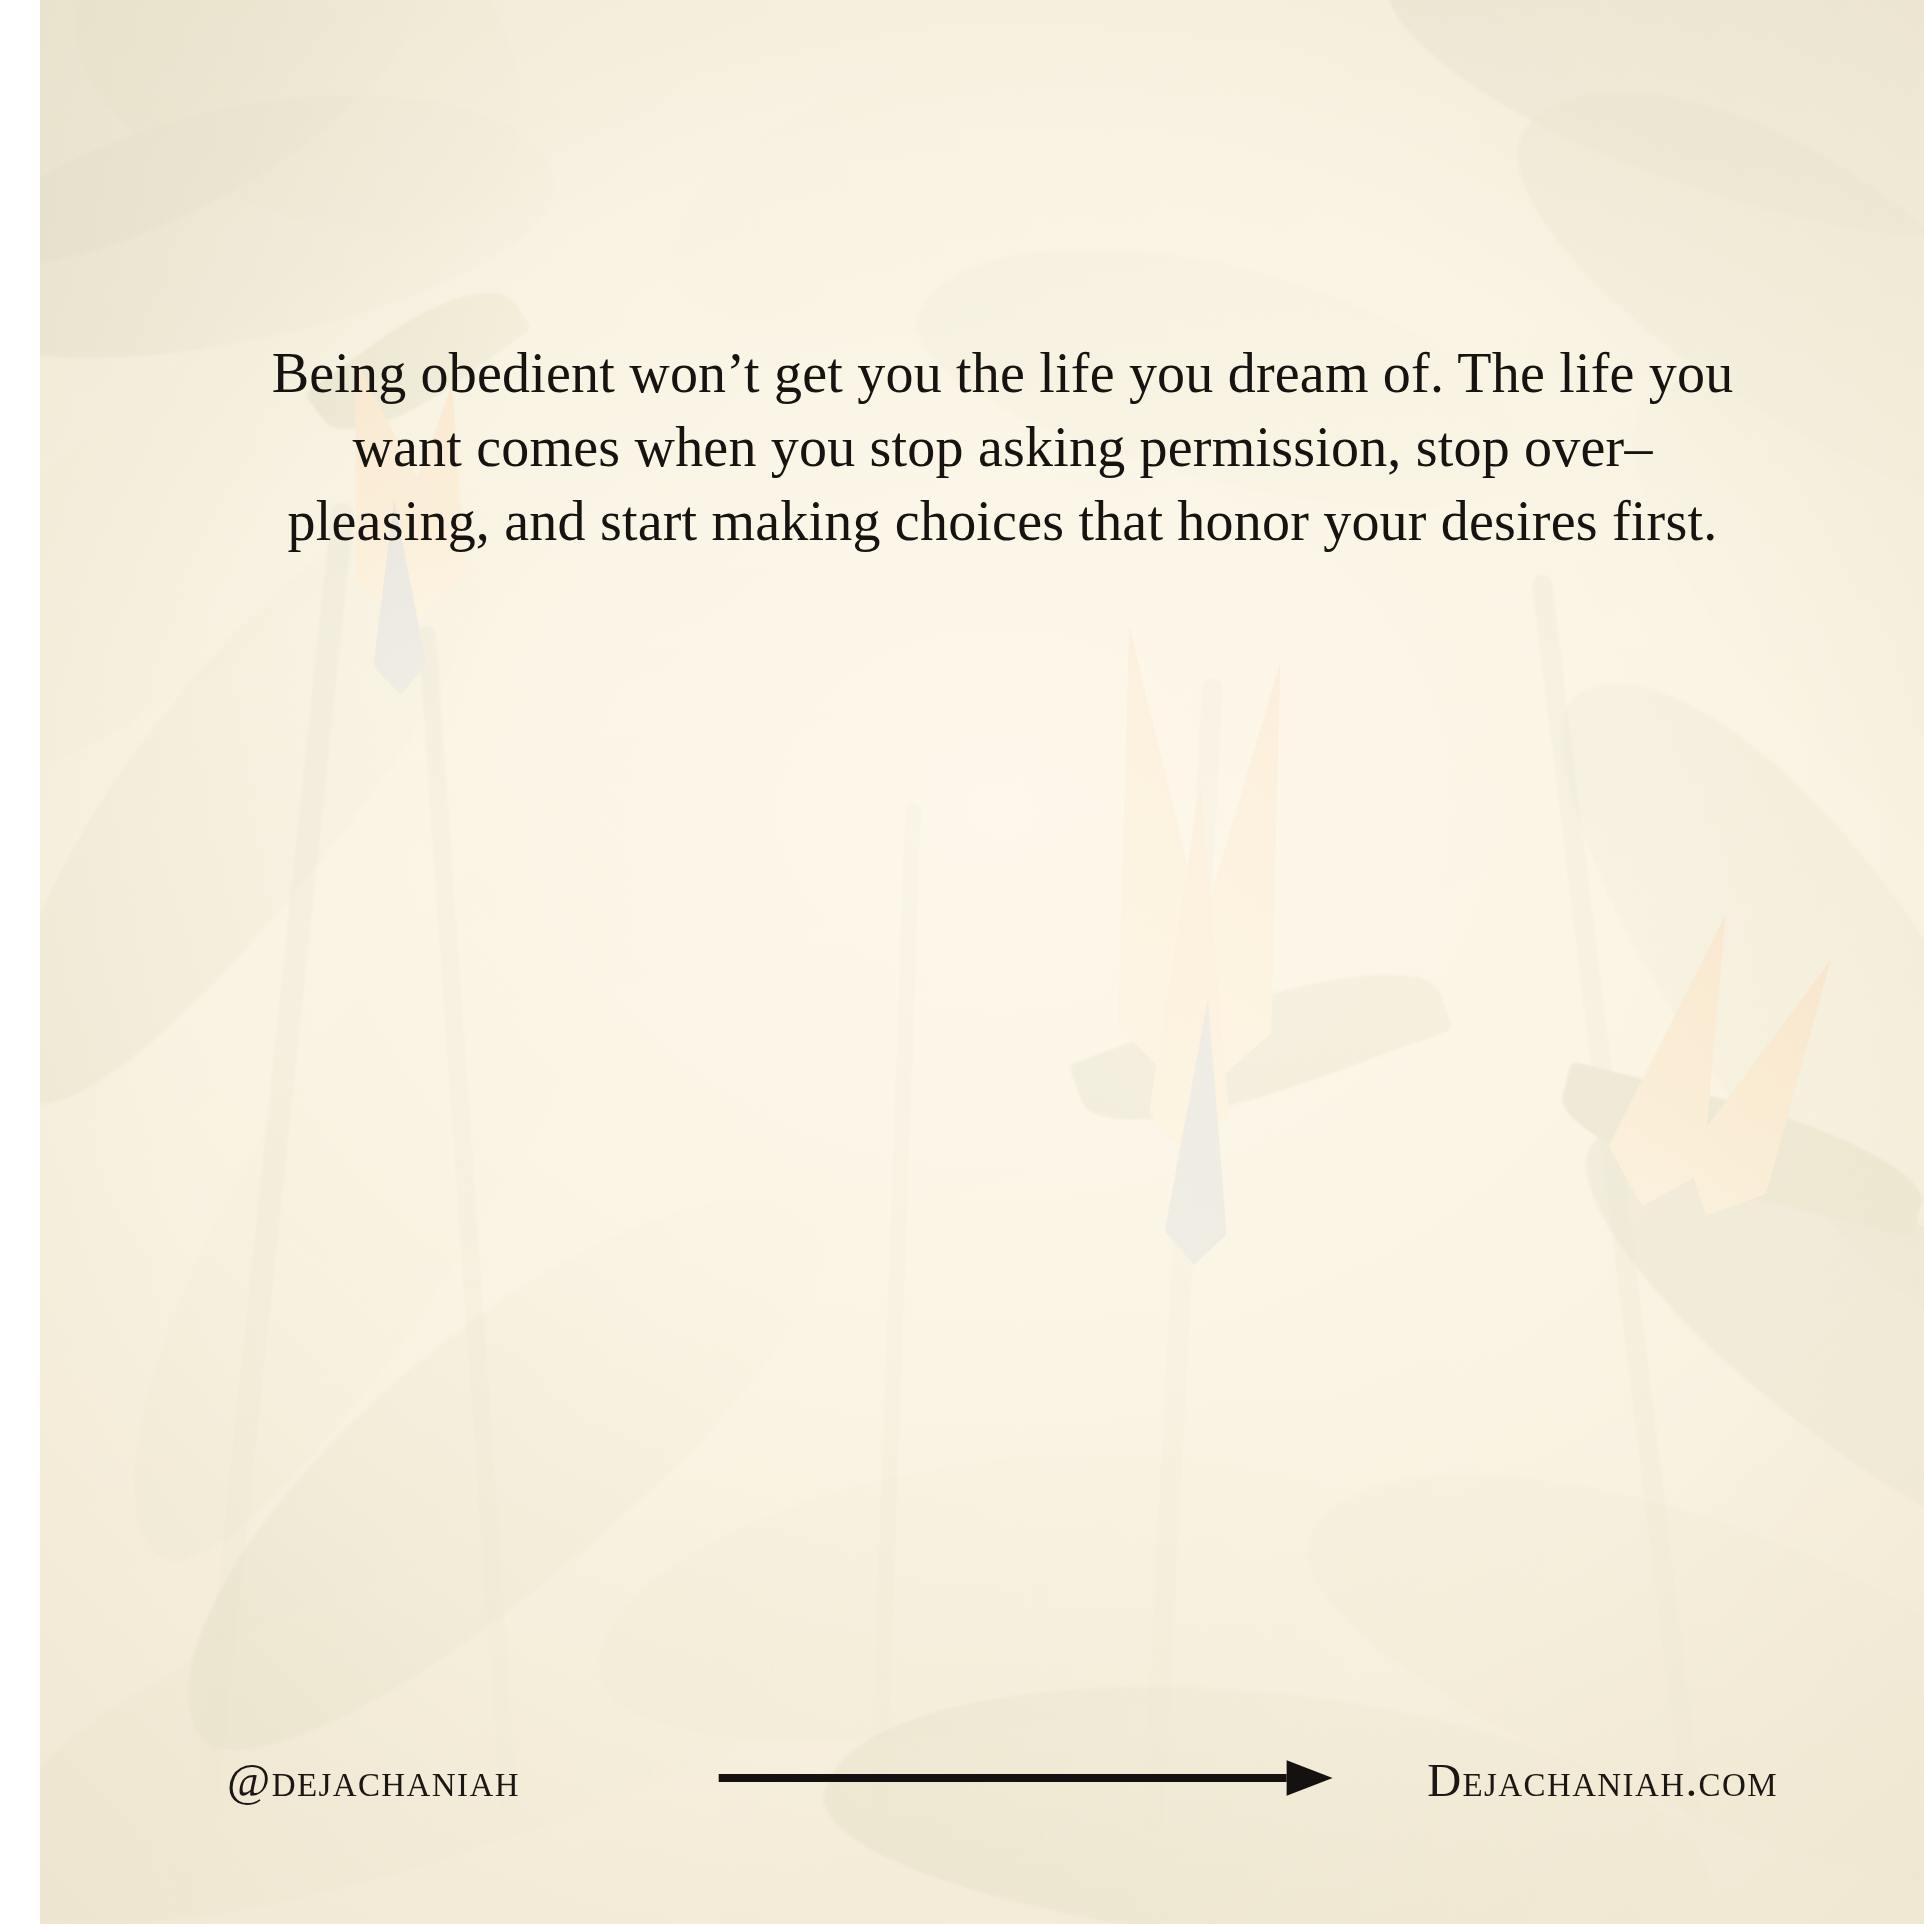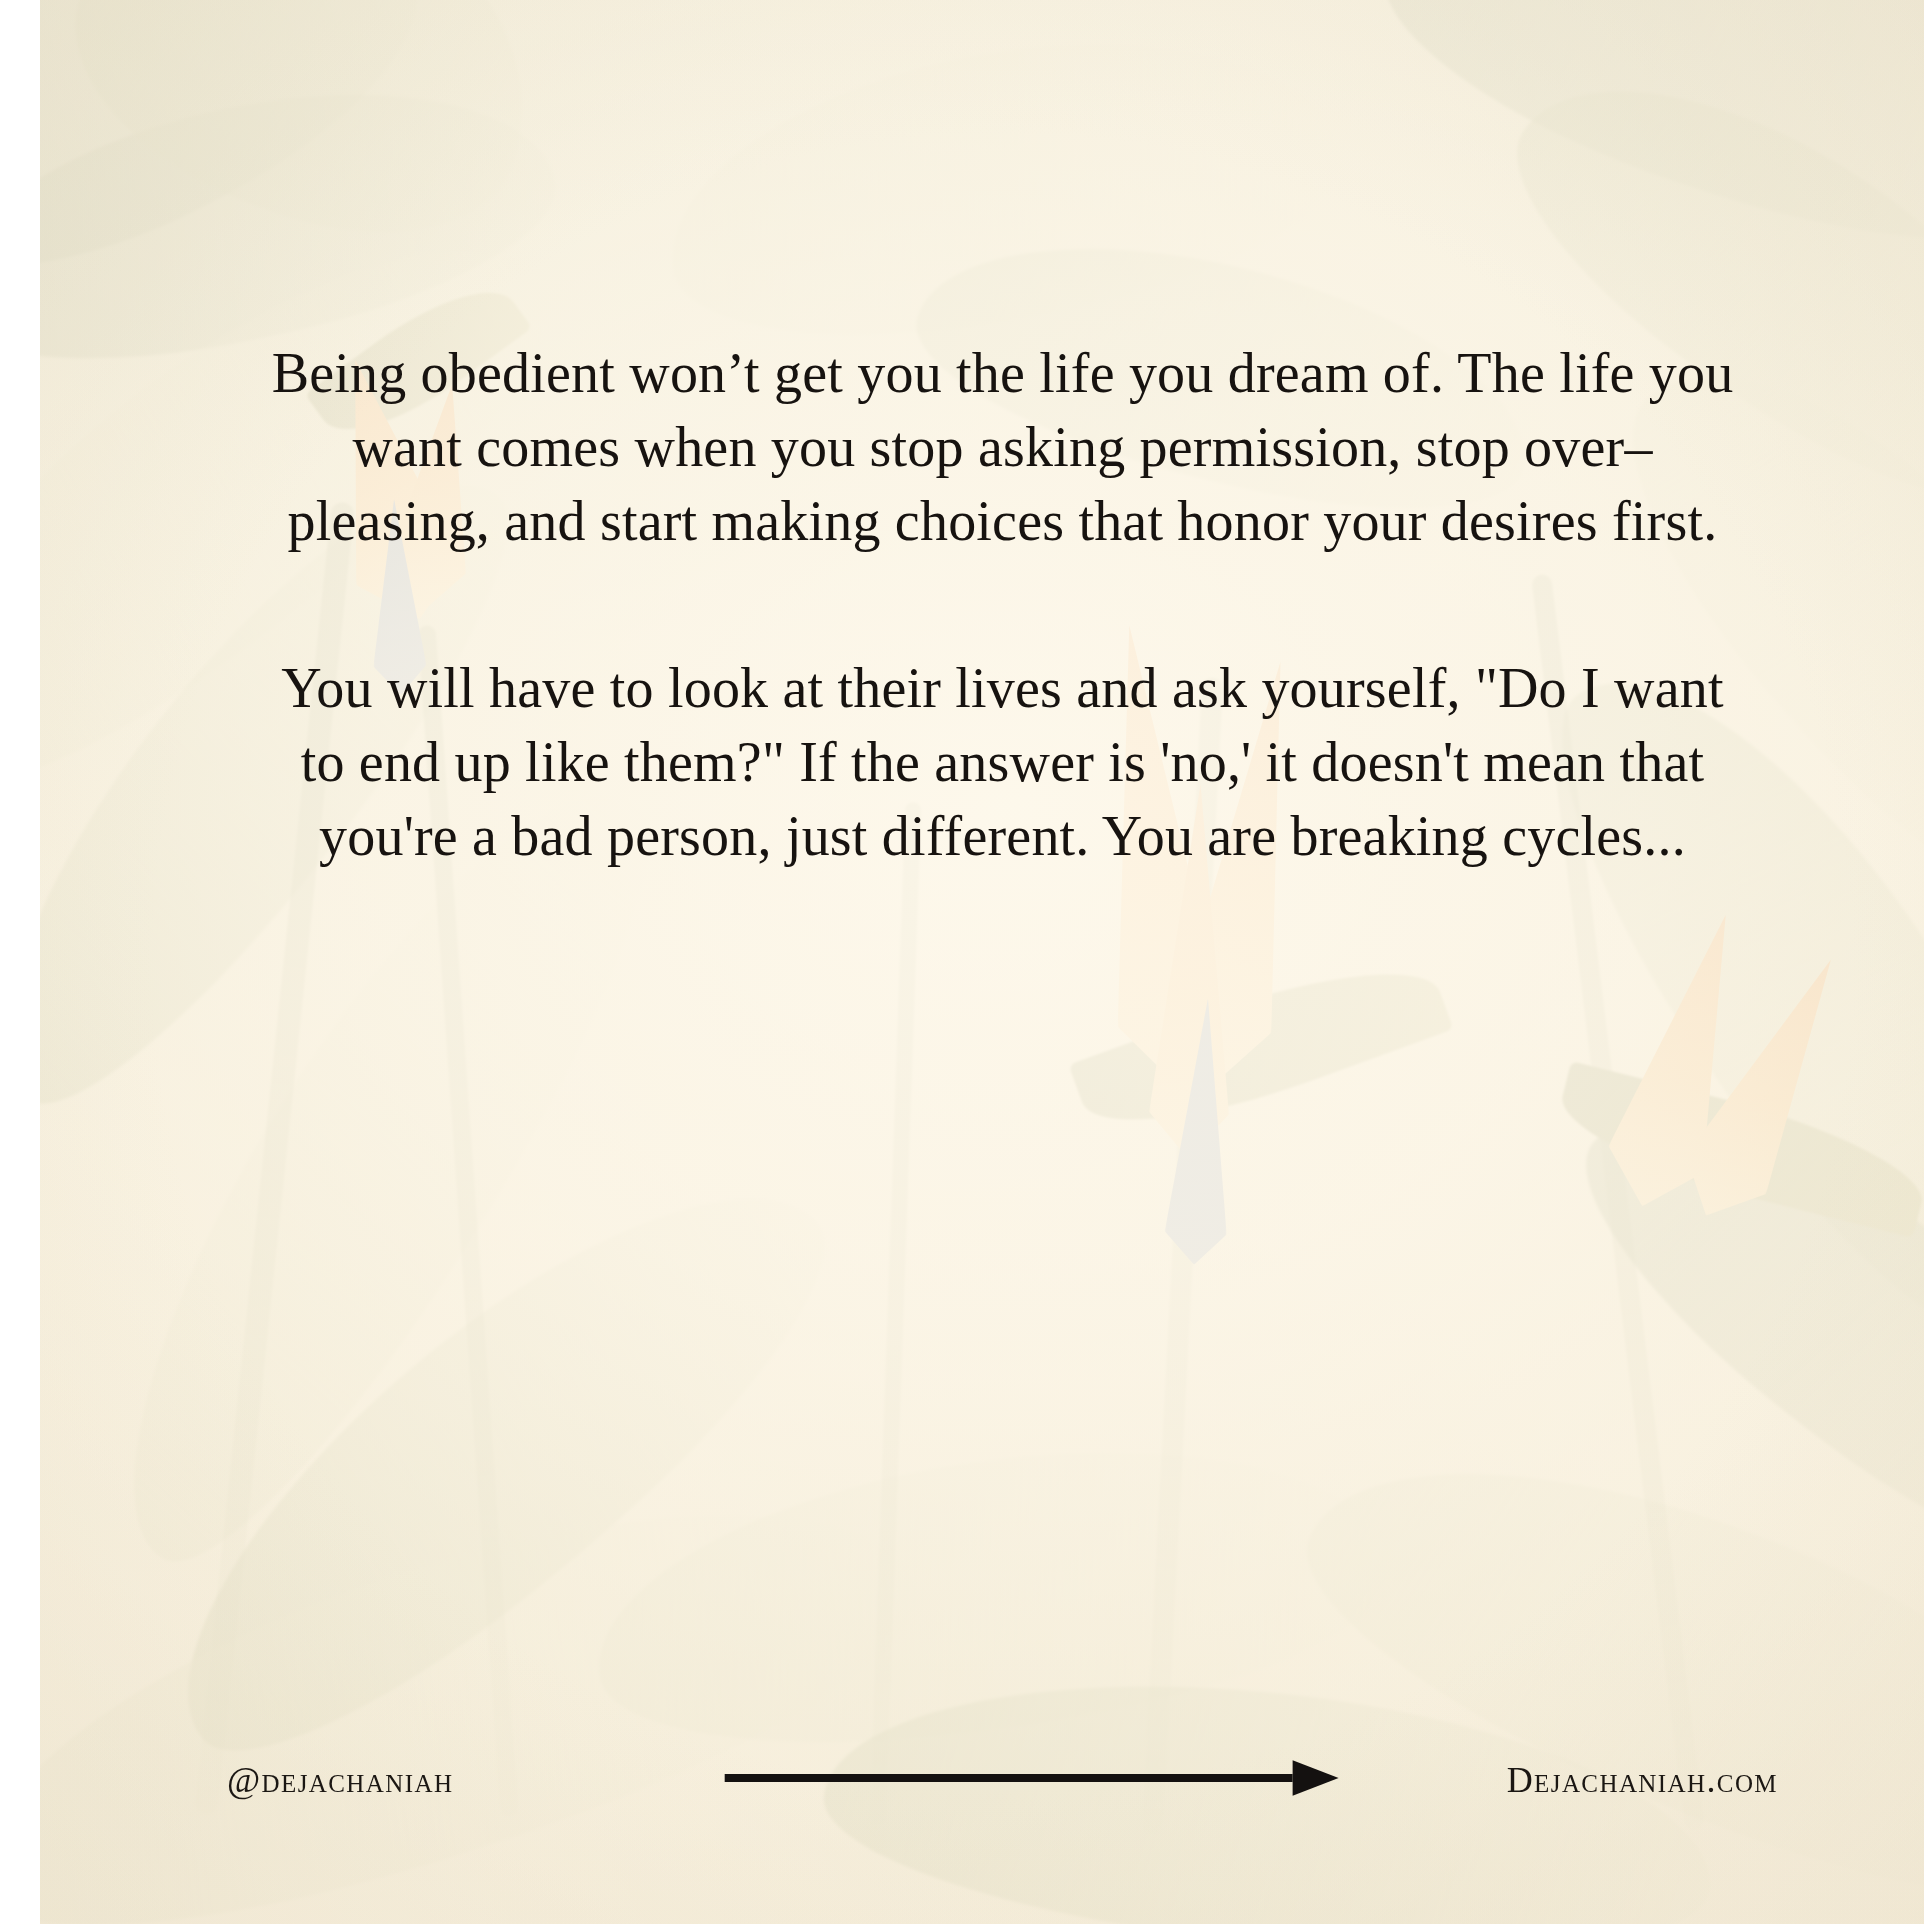--- a/index.html
+++ b/index.html
@@ -99,21 +99,21 @@
     bottom: 114px;
     height: 62px;
     display: flex;
     align-items: center;
     justify-content: space-between;
     padding: 0 187px;
     box-sizing: border-box;
   }
   .footer-text {
     color: #1b1713;
-    font-size: 36px;
+    font-size: 47px;
     font-variant: small-caps;
     letter-spacing: 1.4px;
     white-space: nowrap;
   }
   #swipe-arrow {
     flex: 0 0 auto;
     margin-left: 62px;
     margin-right: -36px;
   }
 </style>
@@ -171,21 +171,20 @@
     <div class="petal" style="left:1595px; top:909px; width:98px; height:303px; clip-path:polygon(50% 0,100% 84%,50% 100%,0 84%); transform:rotate(16deg);"></div>
     <div class="petal" style="left:1684px; top:945px; width:89px; height:285px; clip-path:polygon(50% 0,100% 84%,50% 100%,0 84%); transform:rotate(26deg);"></div>
   </div>
 
   <div class="bg-layer" id="bg-wash"></div>
   <div class="bg-layer" id="bg-vignette"></div>
 
   <div id="content">
     <div id="quote-block">
       <p class="para">Being obedient won’t get you the life you dream of. The life you want comes when you stop asking permission, stop over–pleasing, and start making choices that honor your desires first.</p>
-      <p class="para">You will have to look at their lives and ask yourself, "Do I want to end up like them?" If the answer is 'no,' it doesn't mean that you're a bad person, just different. You are breaking cycles...</p>
     </div>
 
     <div id="footer">
       <span class="footer-text">@dejachaniah</span>
 
       <span id="swipe-arrow">
         <svg width="624" height="46" viewBox="0 0 700 52" aria-hidden="true">
           <line x1="6" y1="26" x2="648" y2="26" stroke="#141110" stroke-width="9" stroke-linecap="butt"></line>
           <polygon points="648,6 700,26 648,46" fill="#141110"></polygon>
         </svg>

